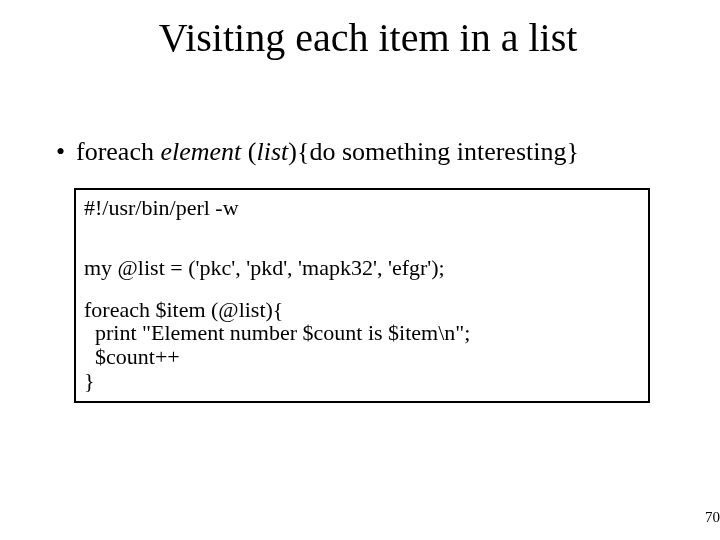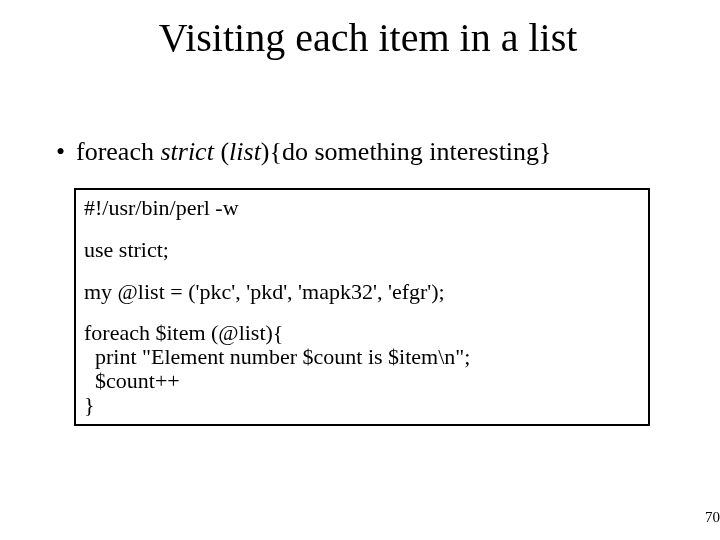--- a/index.html
+++ b/index.html
@@ -70,27 +70,26 @@
   }
 </style>
 </head>
 <body>
 
 <div class="slide">
 
   <div class="title">Visiting each item in a list</div>
 
   <div class="bullet-row">
-    <span class="bullet-dot">•</span><span>foreach </span><span class="italic">strict</span><span> (</span><span class="italic">list</span><span>){do something interesting}</span>
+    <span class="bullet-dot">•</span><span>foreach </span><span class="italic">element</span><span> (</span><span class="italic">list</span><span>){do something interesting}</span>
   </div>
 
   <div class="code-box">
     <div class="code-block">#!/usr/bin/perl -w</div>
     <div class="gap"></div>
-    <div class="code-block">use strict;</div>
     <div class="gap"></div>
     <div class="code-block">my @list = ('pkc', 'pkd', 'mapk32', 'efgr');</div>
     <div class="gap"></div>
     <div class="code-block">foreach $item (@list){</div>
     <div class="code-block">  print "Element number $count is $item\n";</div>
     <div class="code-block">  $count++</div>
     <div class="code-block">}</div>
   </div>
 
   <div class="page-num">70</div>

